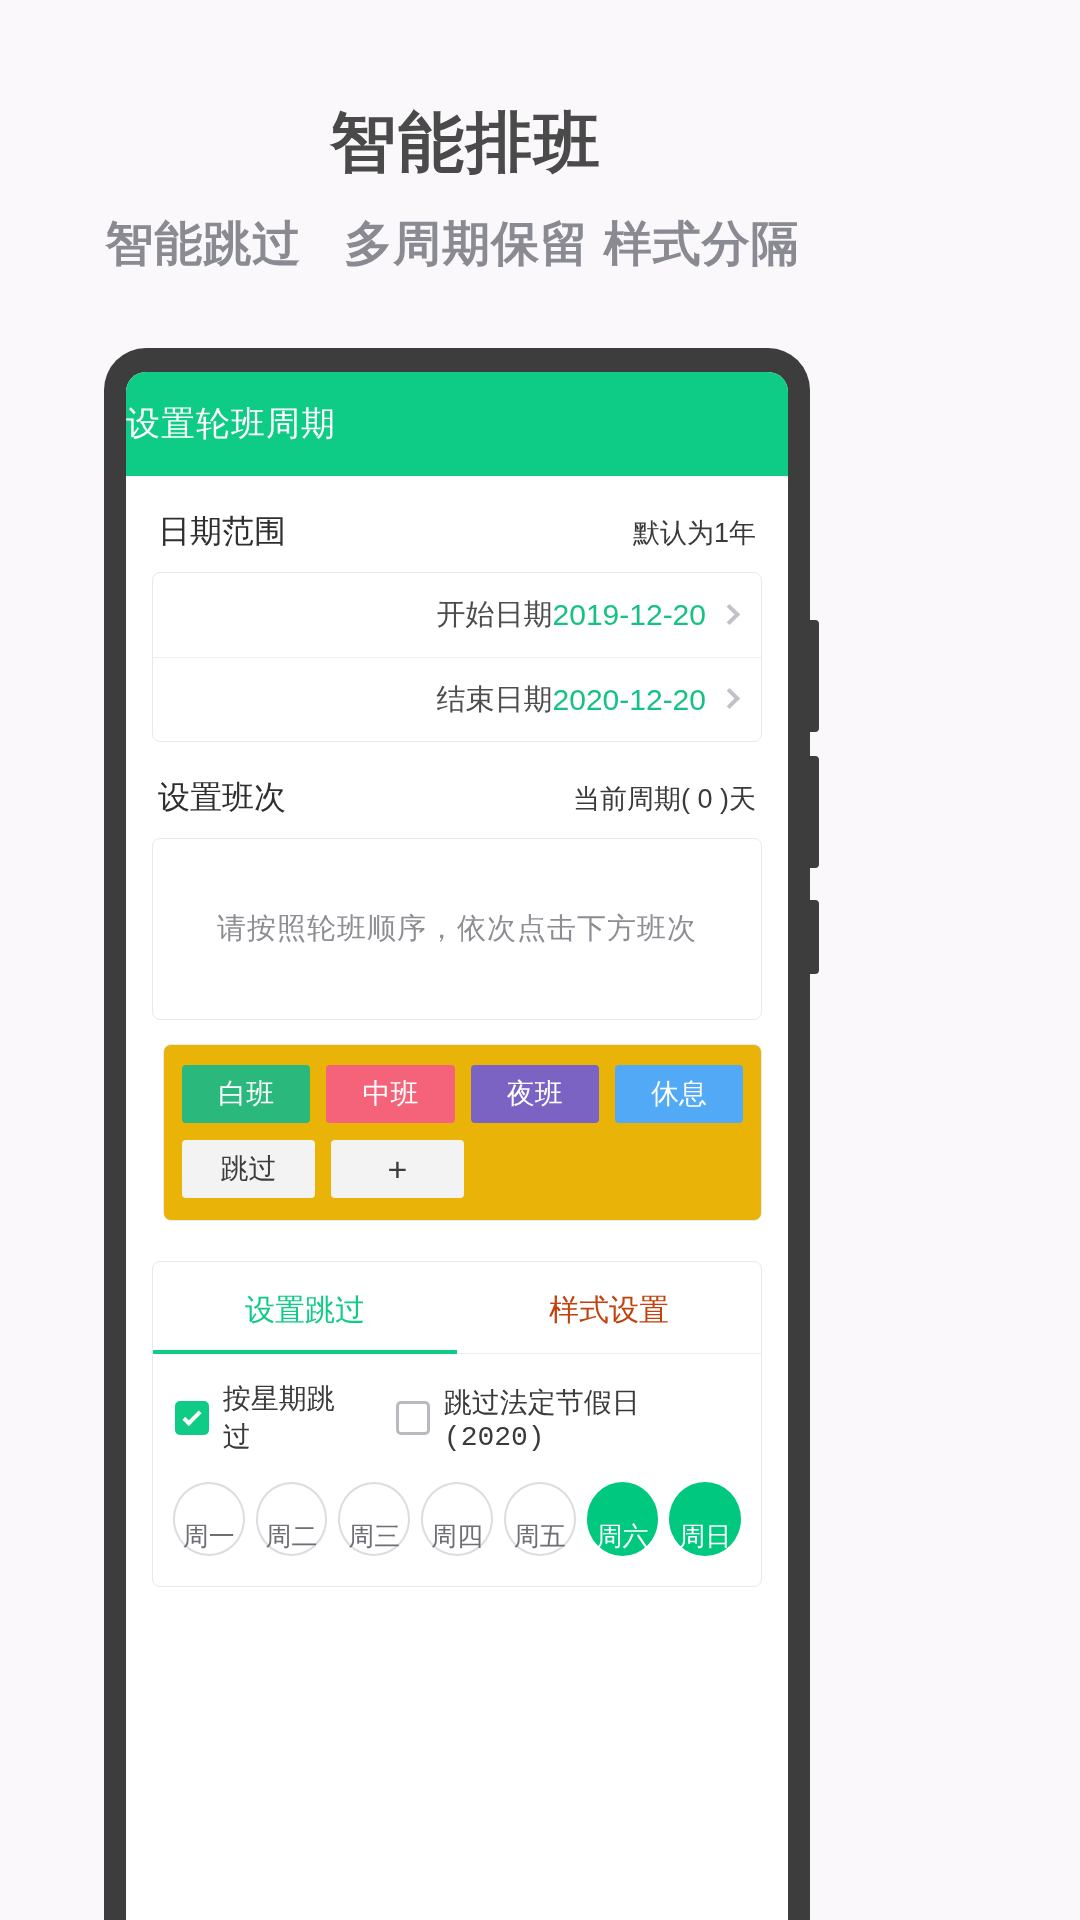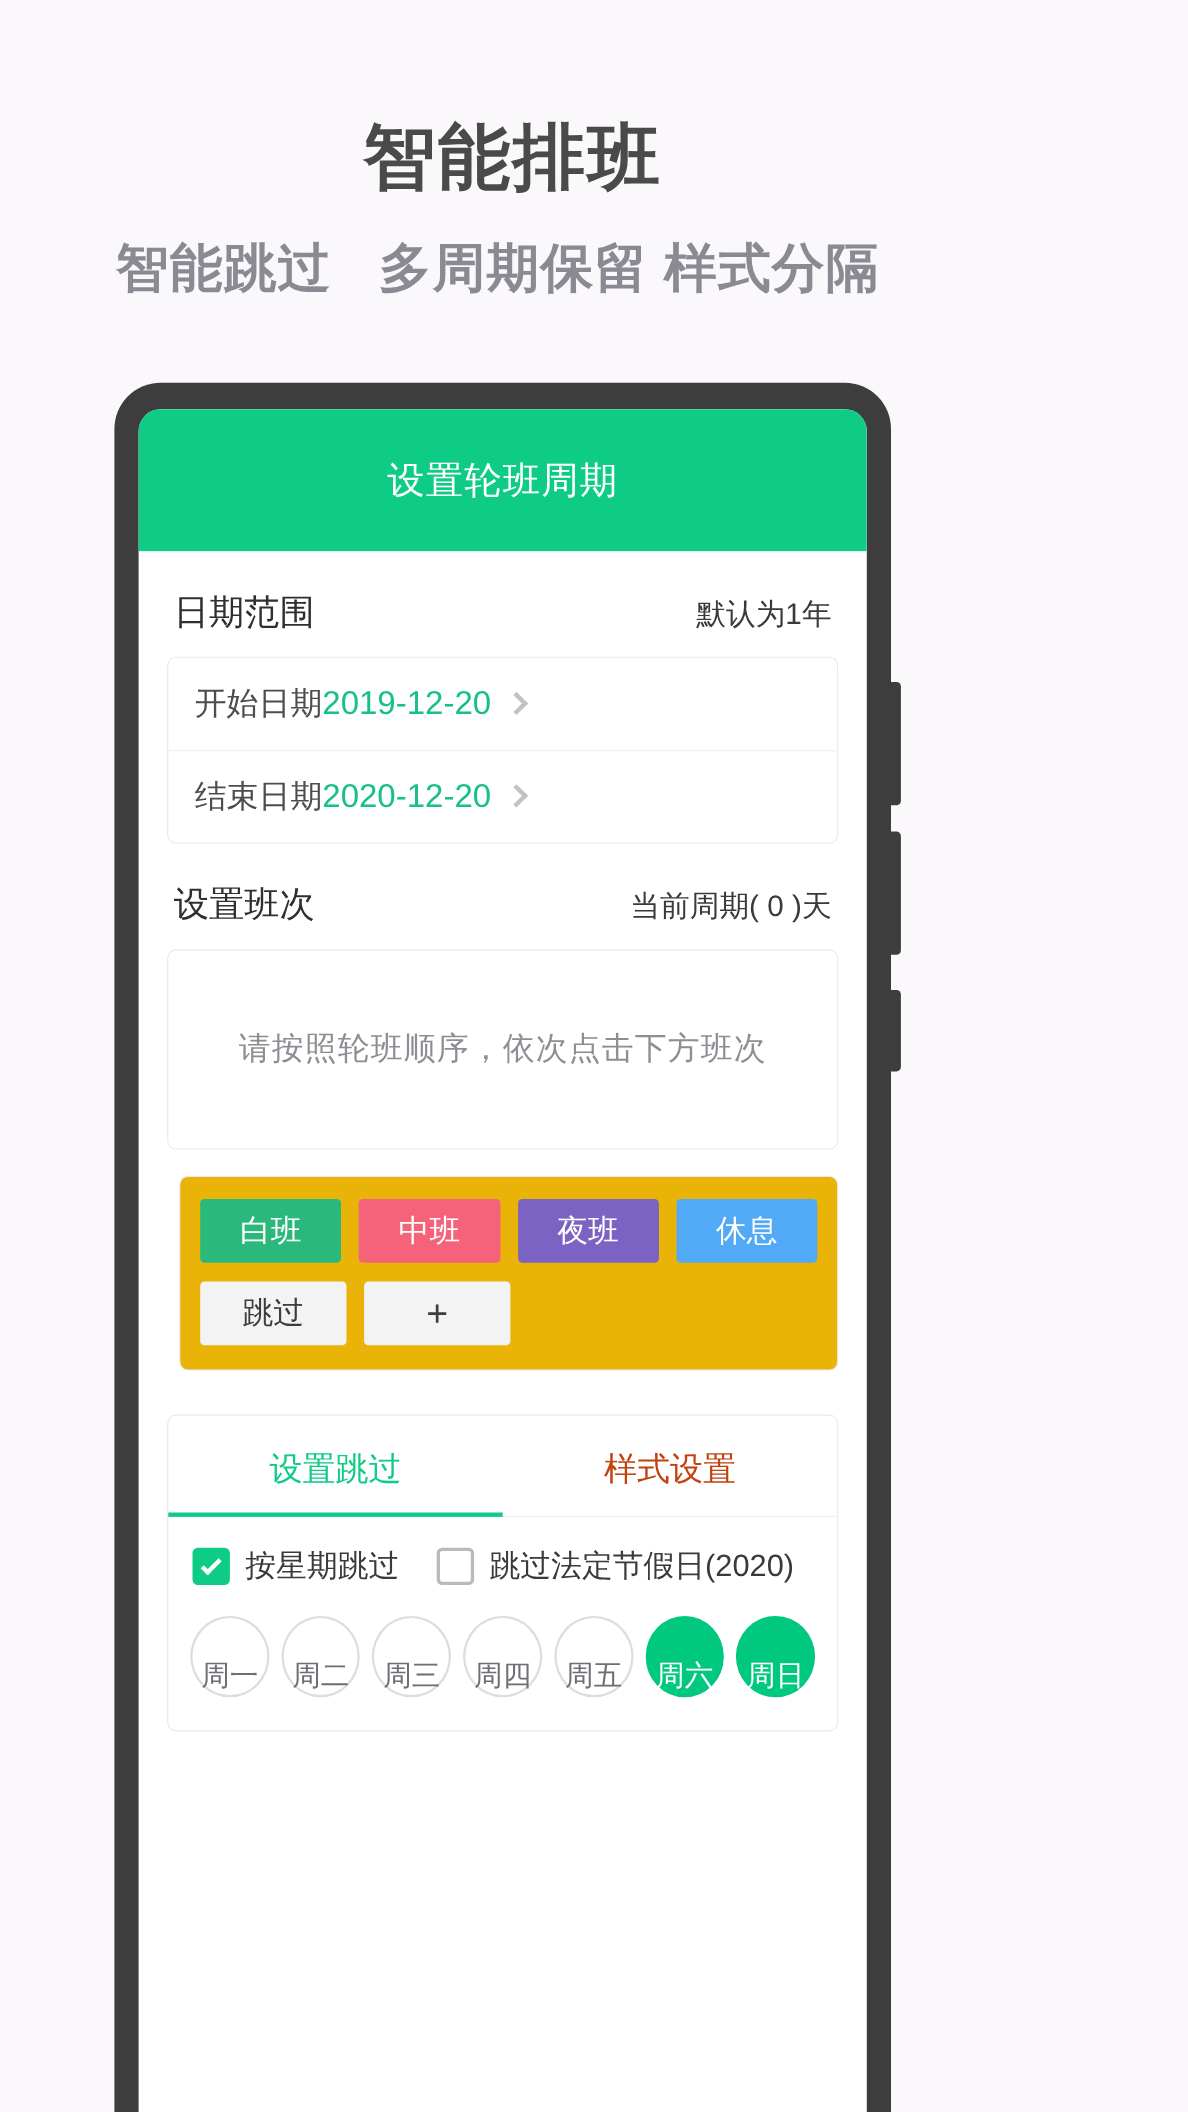--- a/index.html
+++ b/index.html
@@ -42,40 +42,40 @@
   .btn-power  { top: 552px; height: 74px; }
 
   .screen {
     position: relative; width: 662px; height: 1548px;
     background: #ffffff; overflow: hidden;
     border-radius: 20px 20px 0 0;
   }
 
   
   .appbar {
-    height: 129px; background: #0ecb85;
-    display: flex; align-items: center; justify-content: center;
+    height: 104px; background: #0ecb85;
+    display: flex; align-items: center; justify-content: flex-start;
   }
   .appbar-title { color: #ffffff; font-size: 34px; letter-spacing: 1px; }
 
   
   .content { padding: 0 26px; }
 
   .sec-head {
     display: flex; align-items: baseline; justify-content: space-between;
     padding: 34px 6px 18px 6px;
   }
   .sec-title { font-size: 32px; color: #2f2f2f; }
   .sec-note  { font-size: 27px; color: #3a3a3a; }
 
   .card {
     border: 1px solid #e9e9ec; border-radius: 8px; background: #fff;
   }
   .row {
-    display: flex; align-items: center; justify-content: flex-start;
+    display: flex; align-items: center; justify-content: flex-end;
     height: 84px; padding: 0 24px;
   }
   .row + .row { border-top: 1px solid #eeeef1; }
   .row-label { font-size: 29px; color: #4d4d4d; }
   .row-right { display: flex; align-items: center; gap: 16px; }
   .row-value { font-size: 30px; color: #17c183; }
   .chev {
     width: 15px; height: 15px; border-right: 4px solid #c2c2c6; border-top: 4px solid #c2c2c6;
     transform: rotate(45deg); display: inline-block; margin-bottom: 2px;
   }
@@ -112,21 +112,21 @@
   .tab {
     flex: 1; text-align: center; padding: 28px 0 22px 0;
     font-size: 30px; color: #c2410c; position: relative;
   }
   .tab.active { color: #0ecb85; }
   .tab.active::after {
     content: ""; position: absolute; left: 0; right: 0; bottom: -1px;
     height: 4px; background: #0ecb85;
   }
 
-  .checks { display: flex; align-items: center; padding: 26px 22px 4px 22px; gap: 34px; }
+  .checks { display: flex; align-items: center; padding: 26px 22px 4px 22px; gap: 34px; font-family: Liberation Mono, monospace; }
   .check { display: flex; align-items: center; gap: 14px; }
   .box {
     width: 34px; height: 34px; border-radius: 5px; border: 3px solid #b9b9bf;
     display: flex; align-items: center; justify-content: center;
   }
   .box.on { background: #0ecb85; border-color: #0ecb85; }
   .tick { width: 18px; height: 9px; border-left: 4px solid #fff; border-bottom: 4px solid #fff;
           transform: rotate(-45deg); margin-top: -4px; }
   .check-label { font-size: 28px; color: #3a3a3a; }
 

